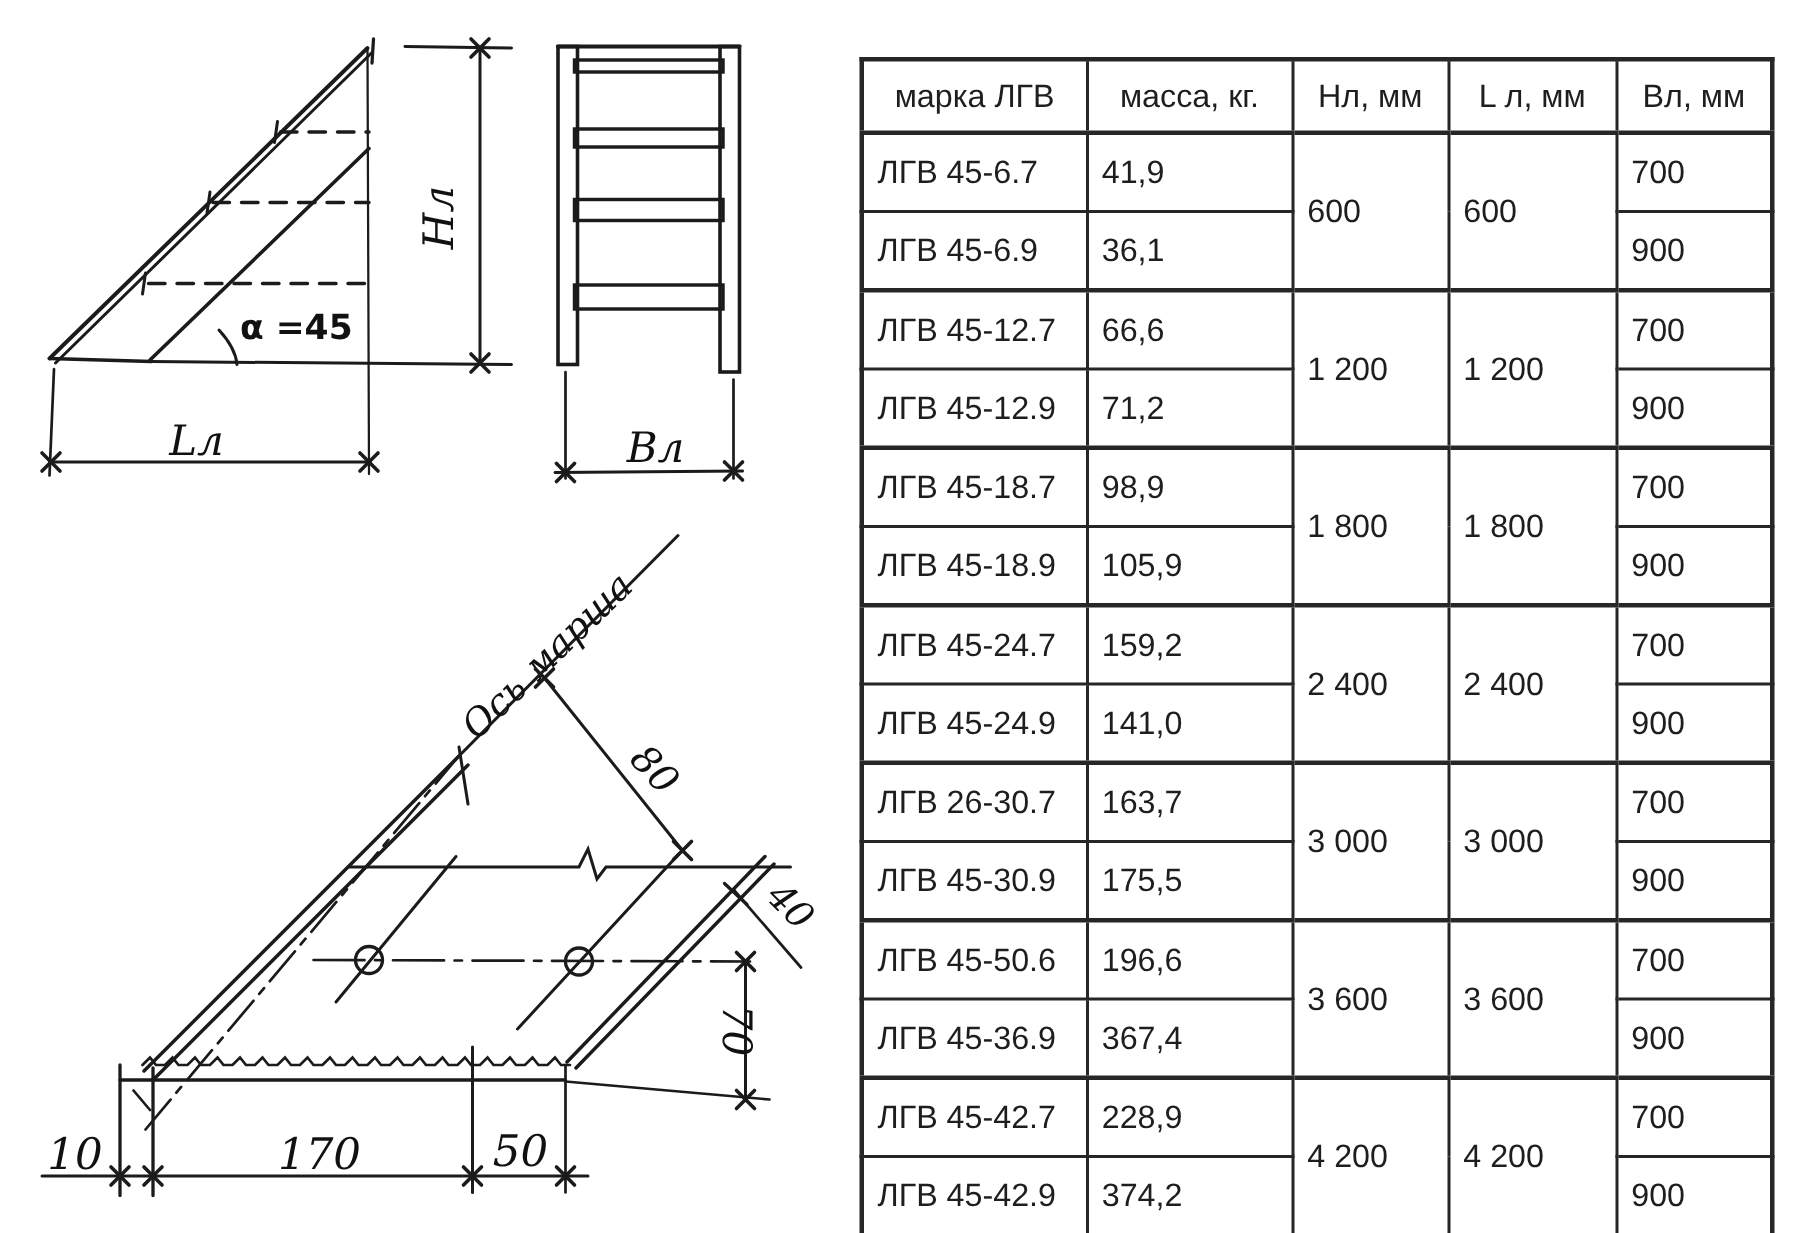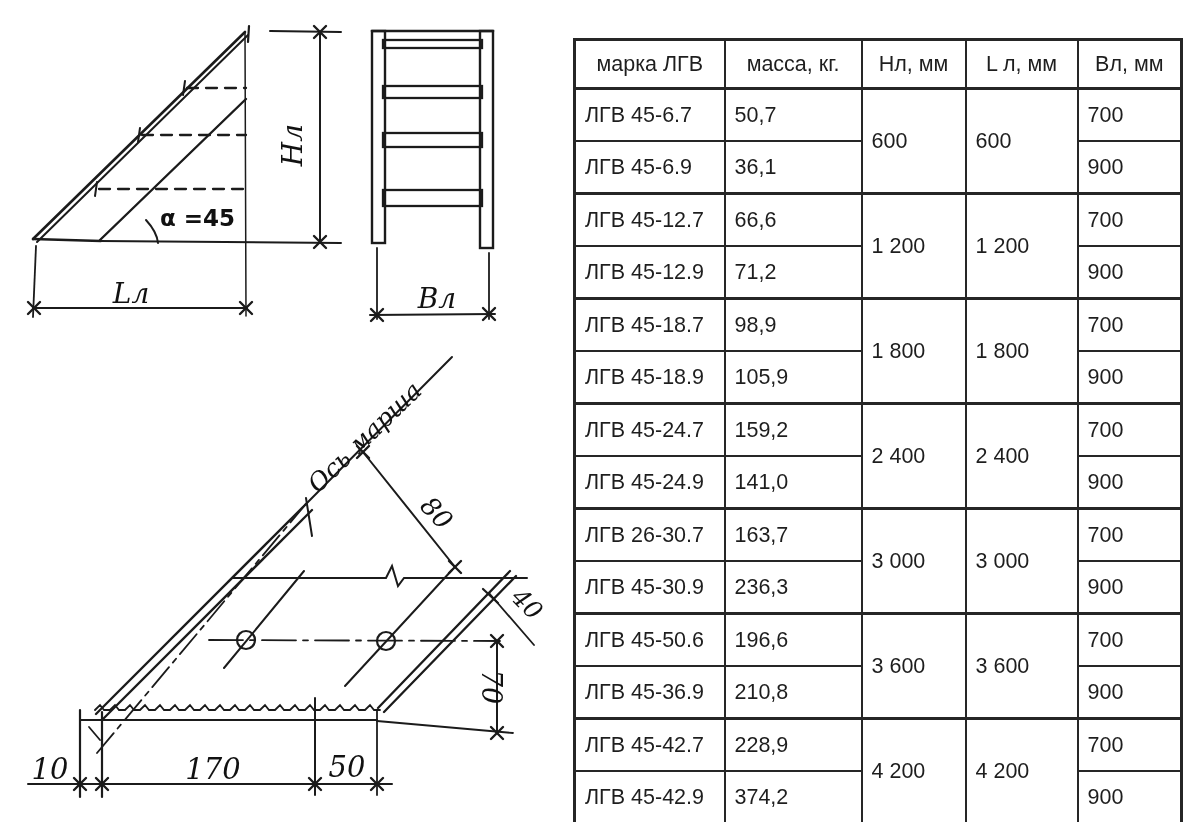--- a/index.html
+++ b/index.html
@@ -171,21 +171,21 @@
       <th>марка ЛГВ</th>
       <th>масса, кг.</th>
       <th>Нл, мм</th>
       <th>L л, мм</th>
       <th>Вл, мм</th>
     </tr>
   </thead>
   <tbody>
     <tr class="g">
       <td>ЛГВ 45-6.7</td>
-      <td>50,7</td>
+      <td>41,9</td>
       <td rowspan="2">600</td>
       <td rowspan="2">600</td>
       <td>700</td>
     </tr>
     <tr>
       <td>ЛГВ 45-6.9</td>
       <td>36,1</td>
       <td>900</td>
     </tr>
     <tr class="g">
@@ -226,33 +226,33 @@
     </tr>
     <tr class="g">
       <td>ЛГВ 26-30.7</td>
       <td>163,7</td>
       <td rowspan="2">3 000</td>
       <td rowspan="2">3 000</td>
       <td>700</td>
     </tr>
     <tr>
       <td>ЛГВ 45-30.9</td>
-      <td>236,3</td>
+      <td>175,5</td>
       <td>900</td>
     </tr>
     <tr class="g">
       <td>ЛГВ 45-50.6</td>
       <td>196,6</td>
       <td rowspan="2">3 600</td>
       <td rowspan="2">3 600</td>
       <td>700</td>
     </tr>
     <tr>
       <td>ЛГВ 45-36.9</td>
-      <td>210,8</td>
+      <td>367,4</td>
       <td>900</td>
     </tr>
     <tr class="g">
       <td>ЛГВ 45-42.7</td>
       <td>228,9</td>
       <td rowspan="2">4 200</td>
       <td rowspan="2">4 200</td>
       <td>700</td>
     </tr>
     <tr>

